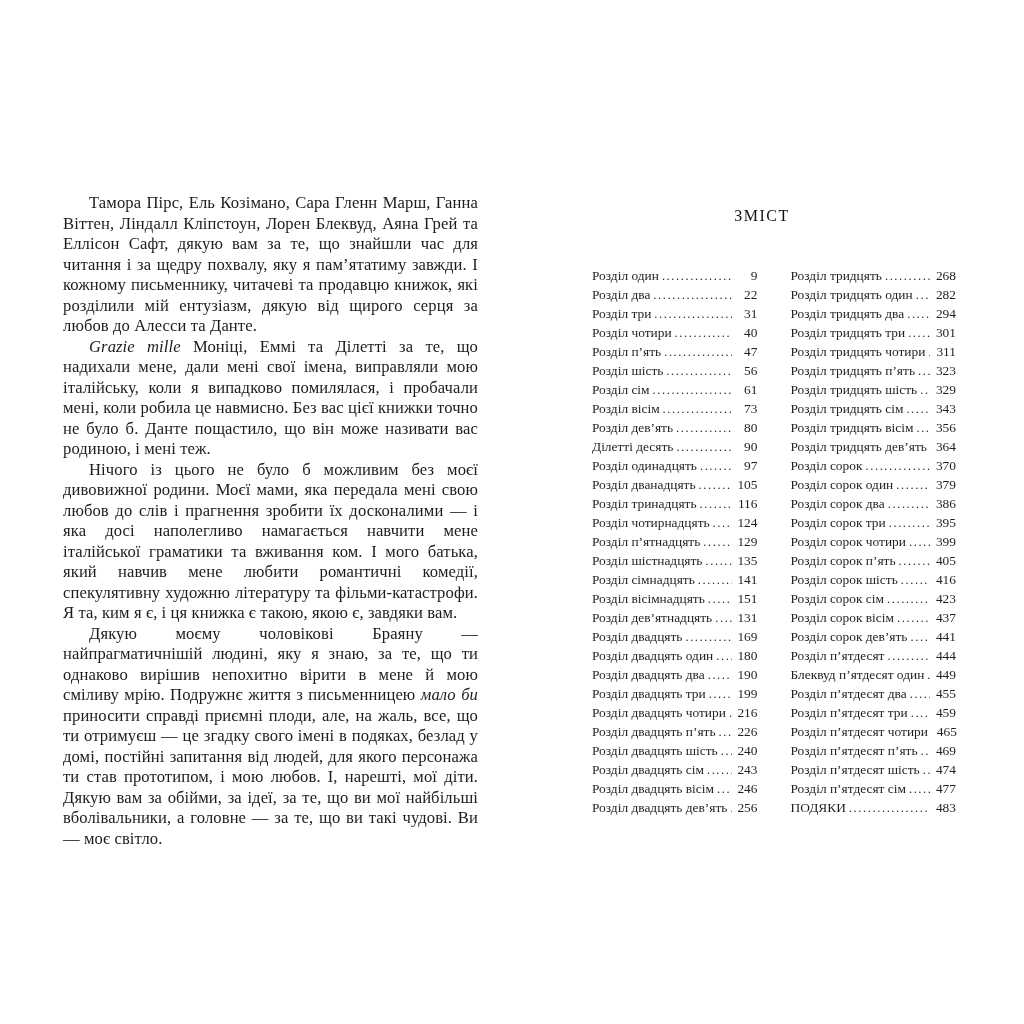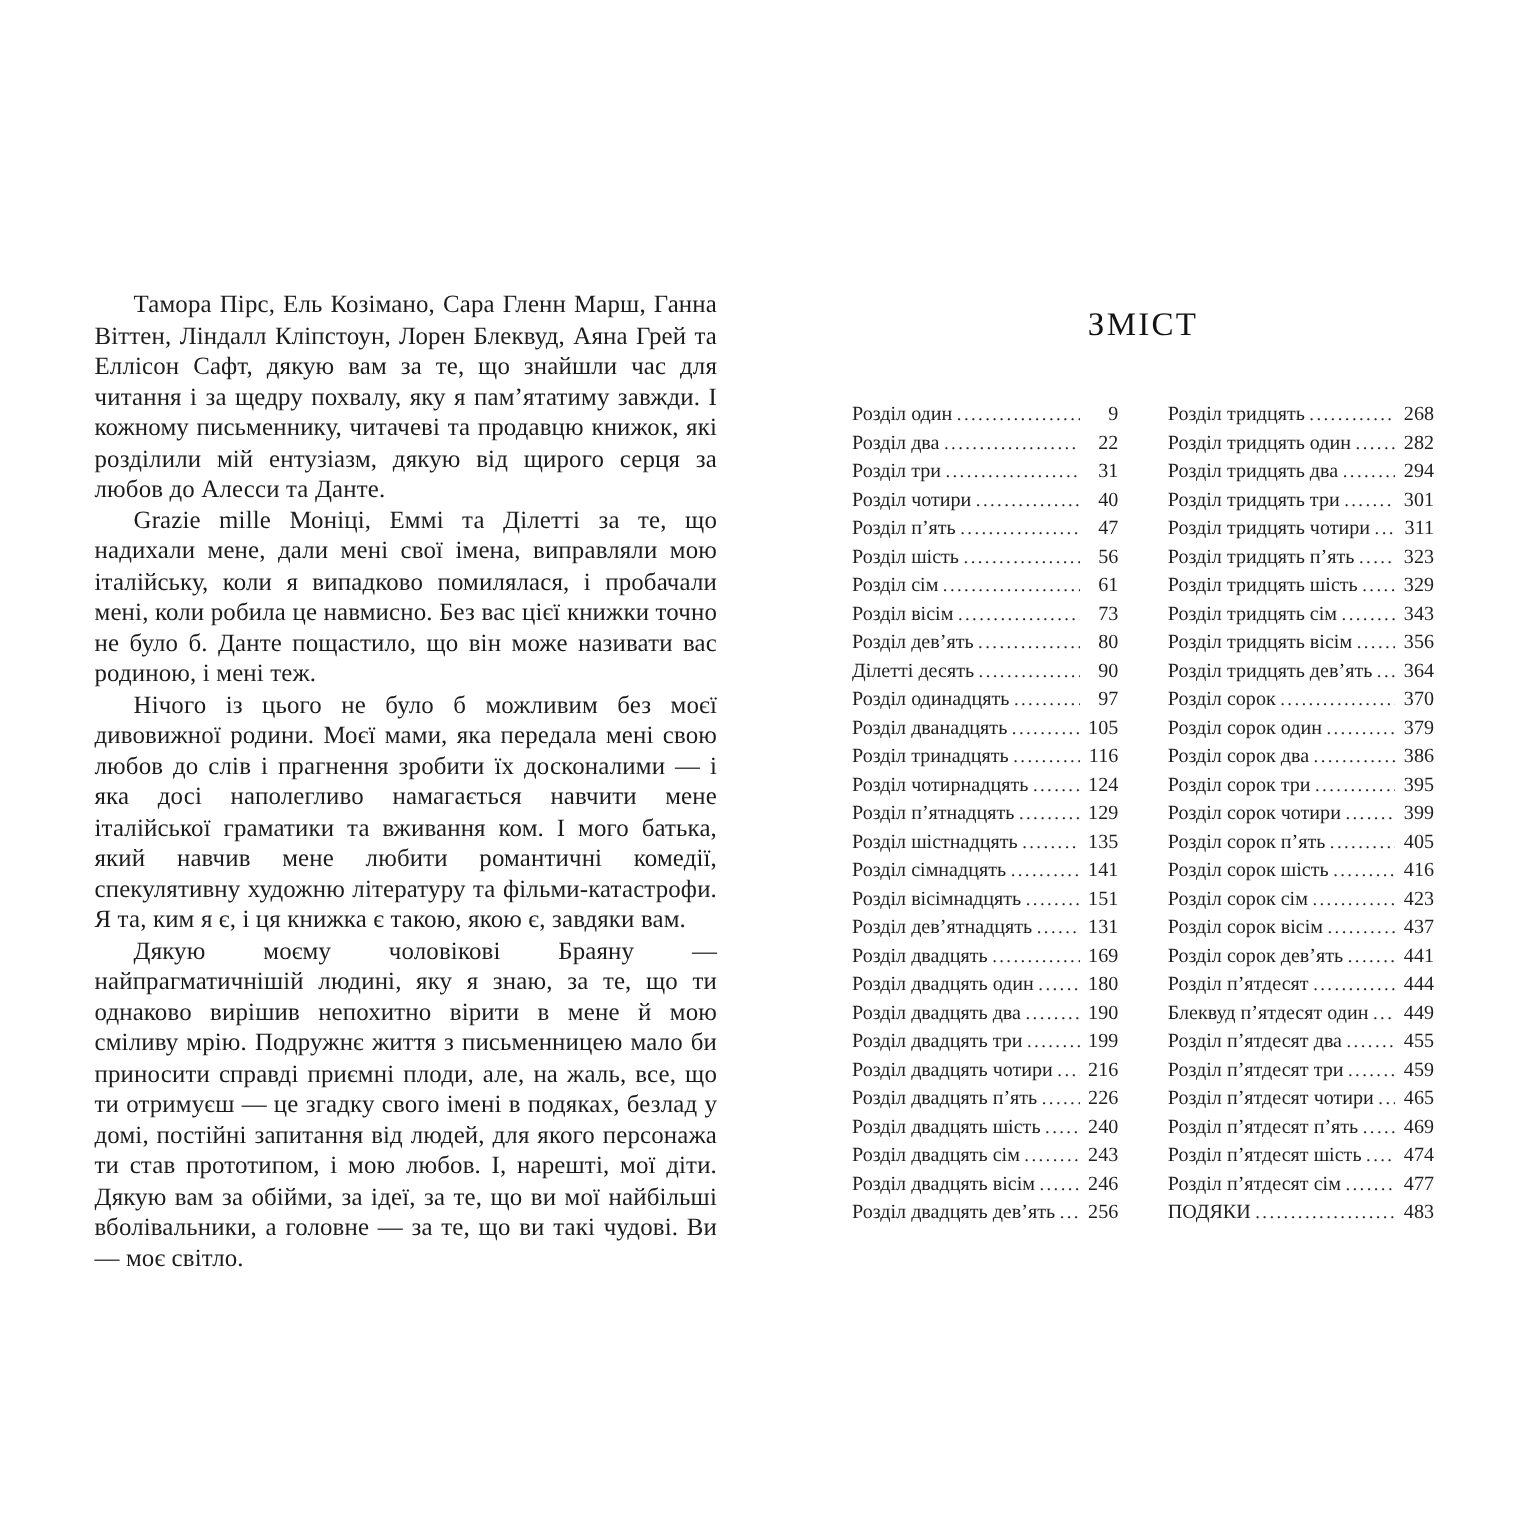--- a/index.html
+++ b/index.html
@@ -27,39 +27,40 @@
     width: 415px;
     font-size: 16.6px;
     line-height: 20.5px;
     text-align: justify;
     letter-spacing: 0.1px;
   }
   .left-text p {
     margin: 0;
     text-indent: 26px;
   }
-  .italic { }
+  .italic { font-style: italic; }
   
   .toc {
     position: absolute;
     left: 568px;
     top: 203px;
     width: 388px;
   }
   .toc-title {
     text-align: center;
-    font-size: 22px;
+    font-size: 16px;
     letter-spacing: 1.5px;
     line-height: 26px;
     margin-bottom: 37px;
     color: #141414;
   }
   .toc-columns {
     display: flex;
     gap: 33px;
+    margin-left: 24px;
   }
   .toc-column {
     flex: 1;
     min-width: 0;
   }
   .toc-row {
     display: flex;
     align-items: baseline;
     font-size: 13.4px;
     line-height: 19px;

